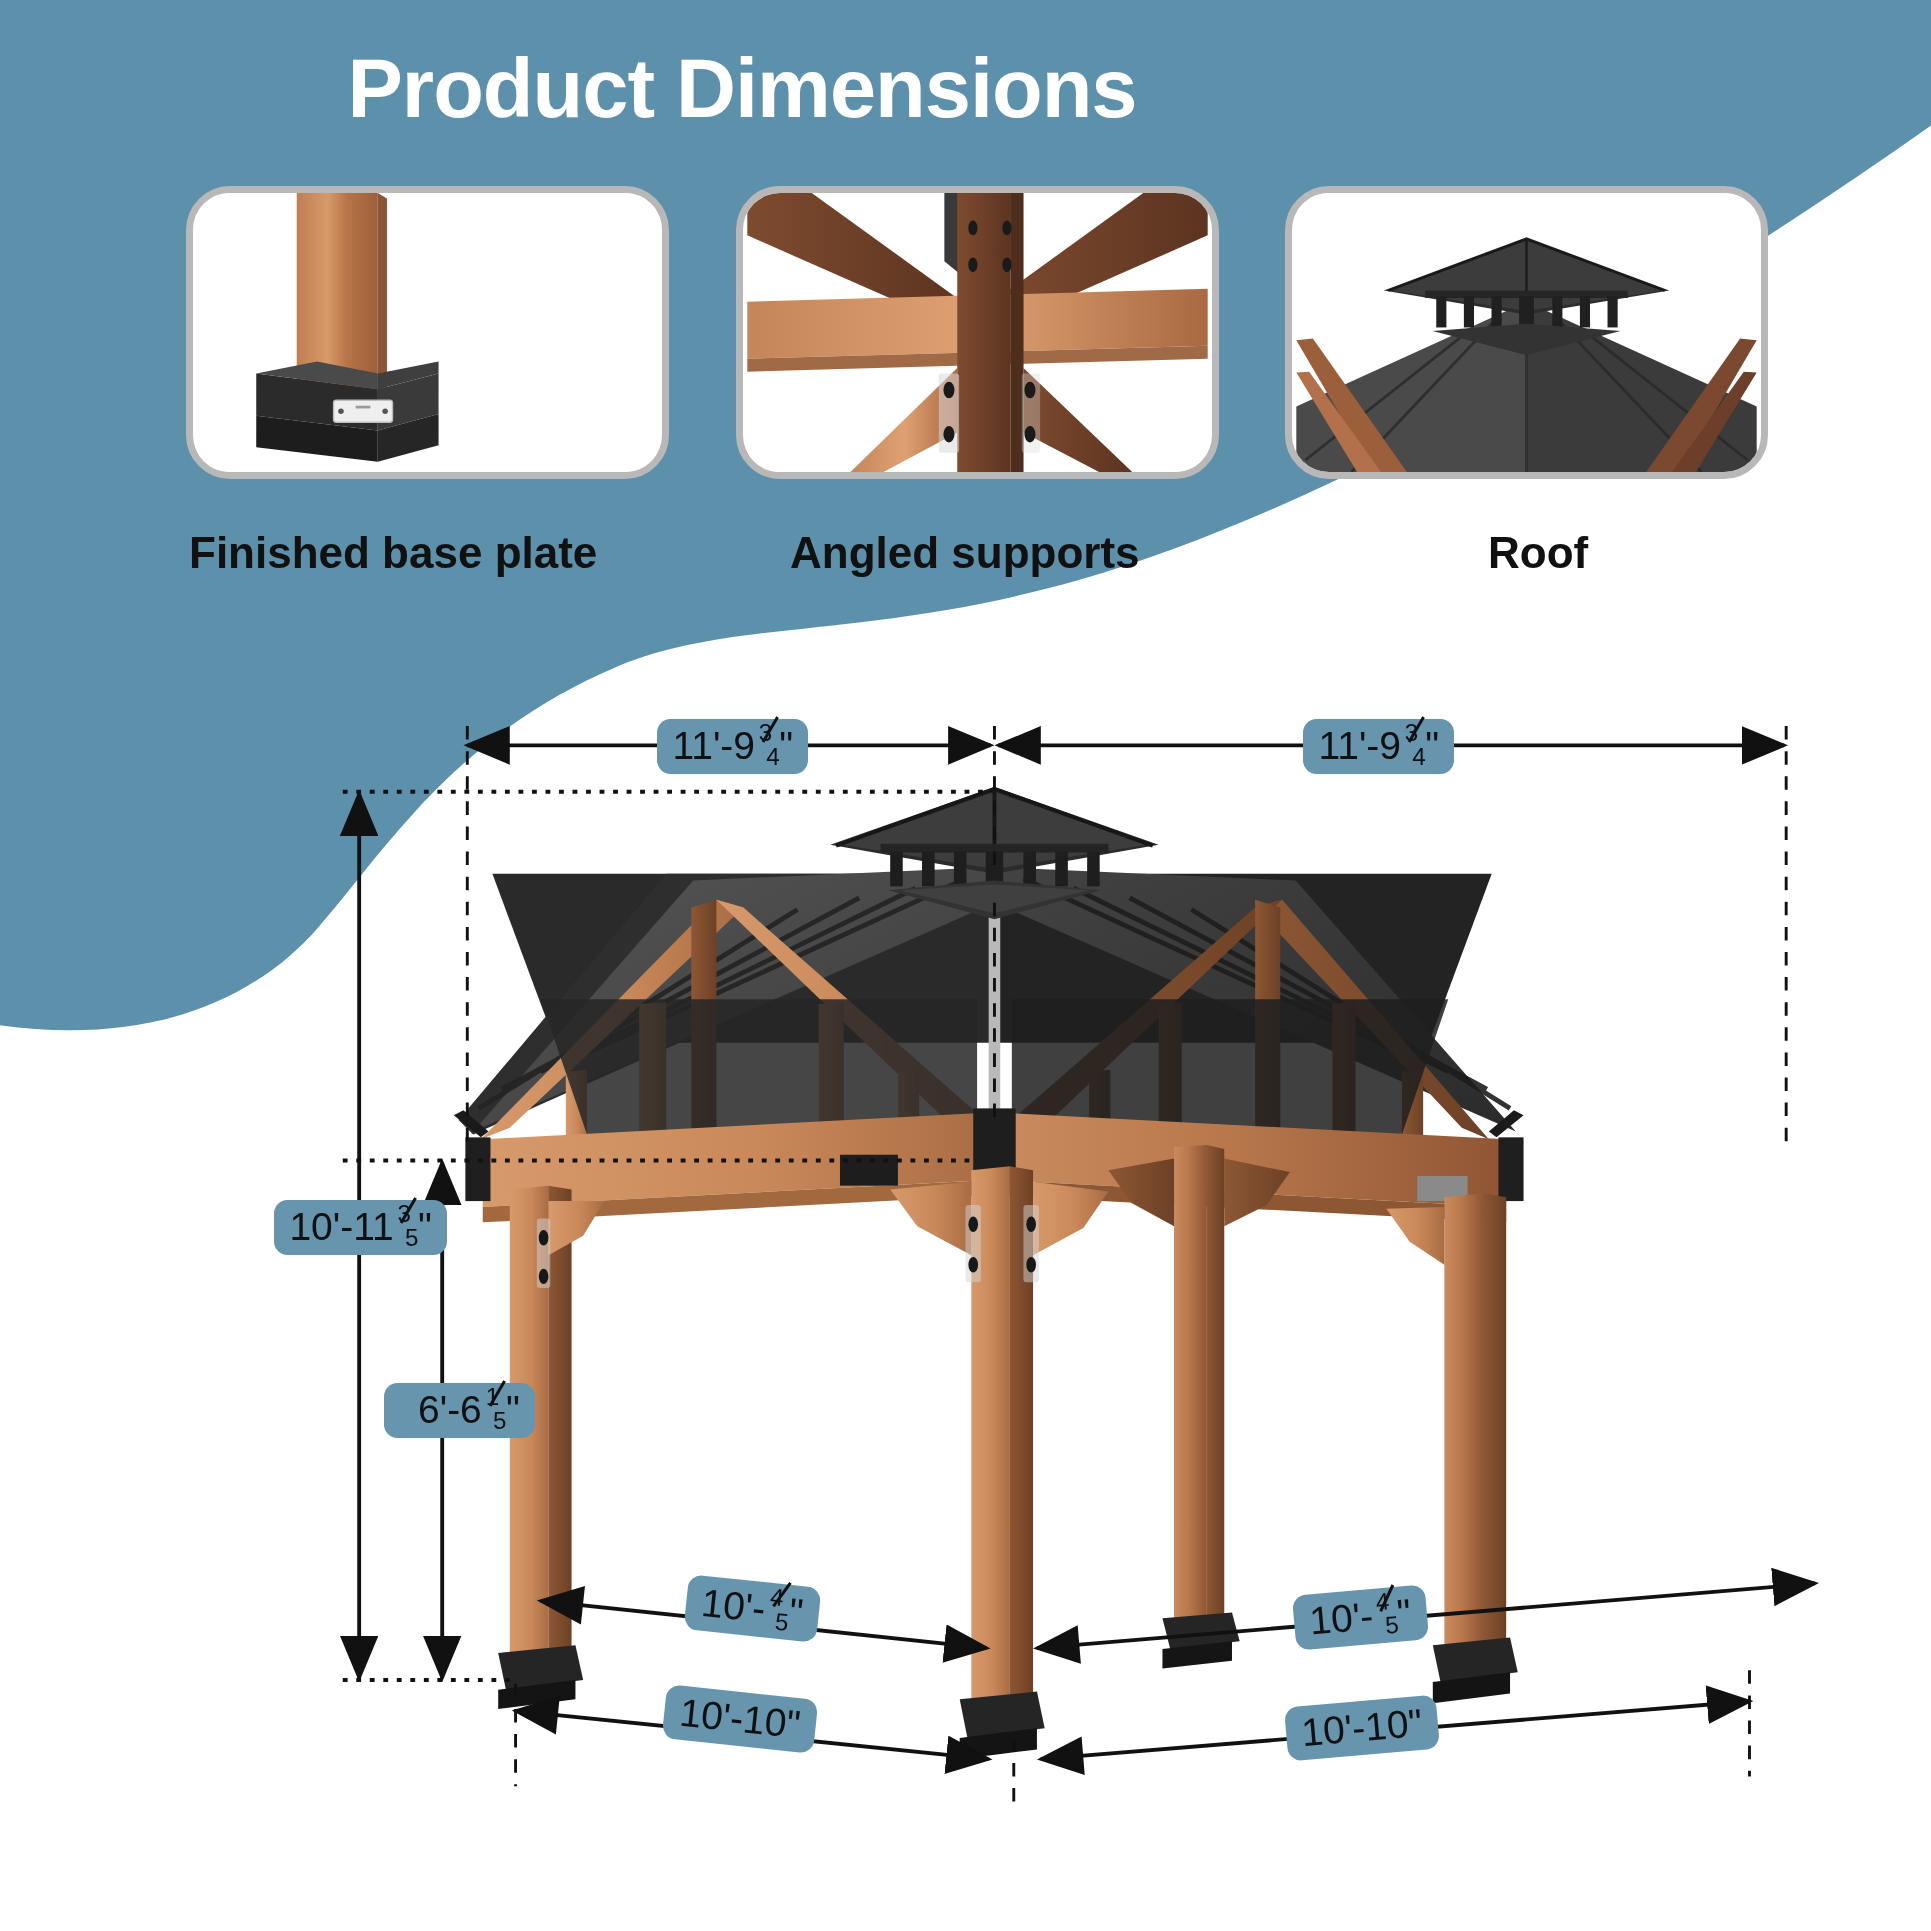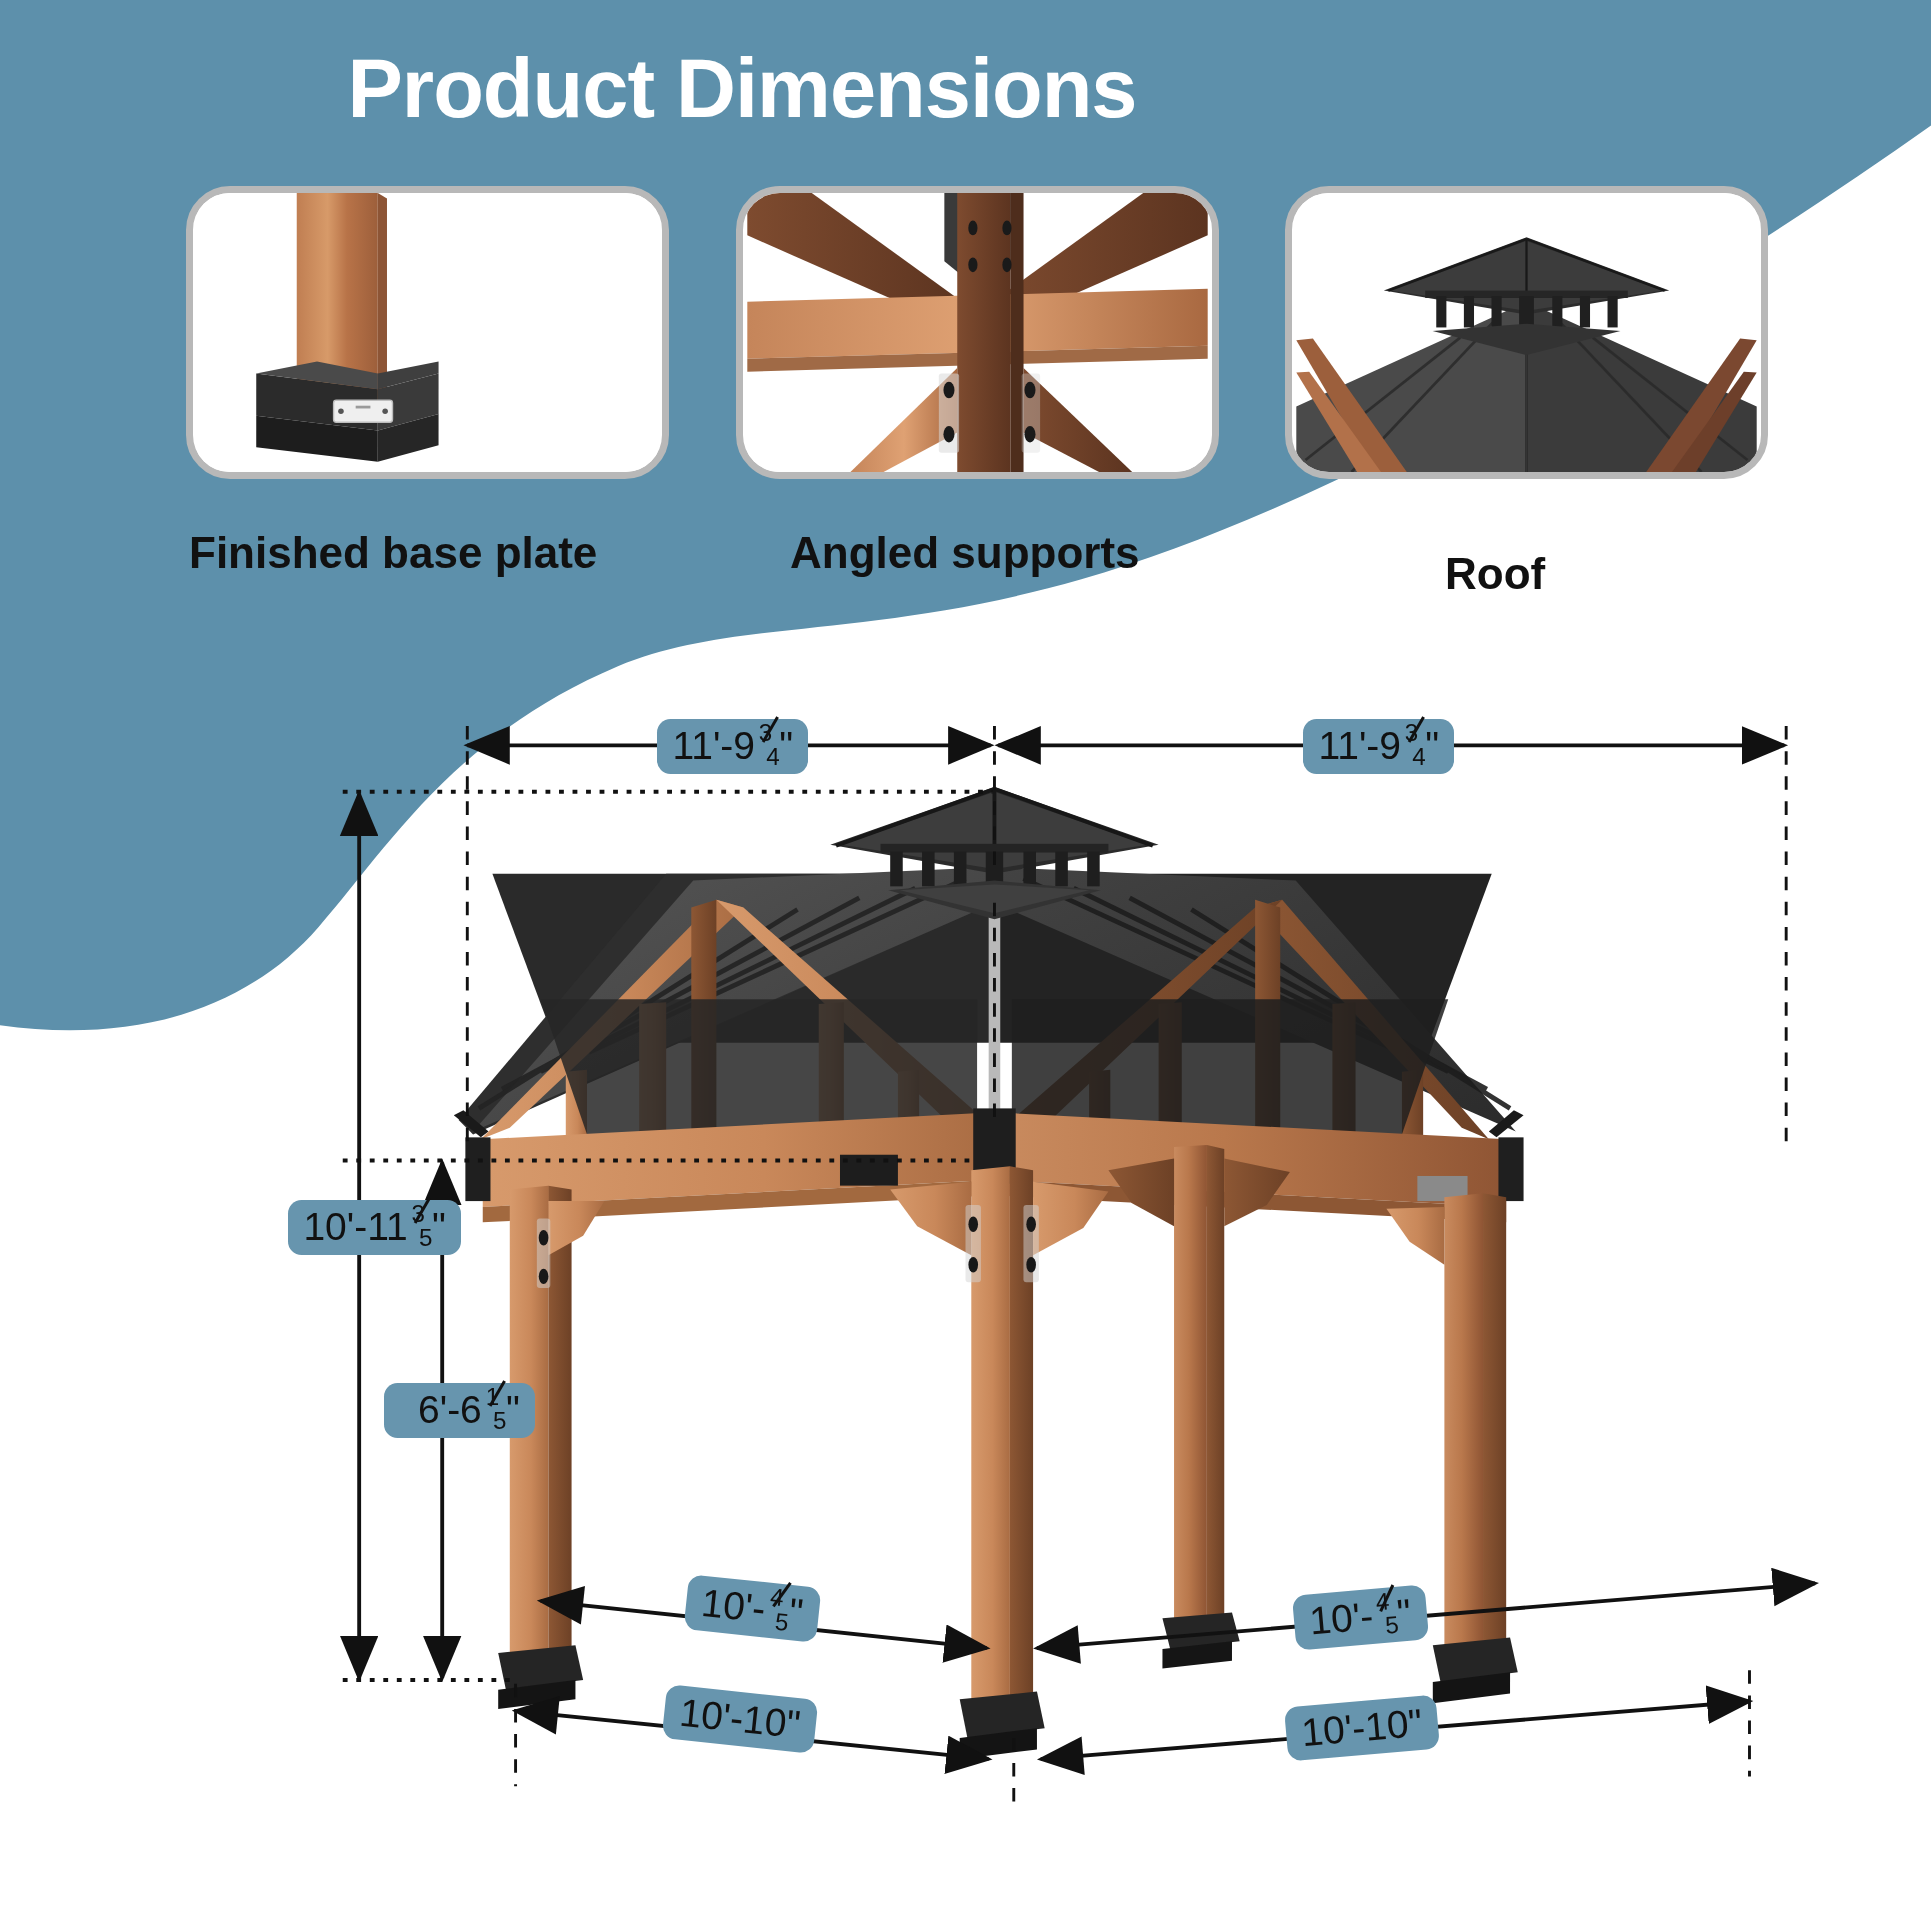--- a/index.html
+++ b/index.html
@@ -189,21 +189,21 @@
         <rect x="278" y="112" width="11" height="34"></rect>
         <rect x="308" y="112" width="11" height="34"></rect>
         <rect x="338" y="112" width="11" height="34"></rect>
       </g>
       <polygon points="250,142 352,150 250,176 148,150" fill="#333333"></polygon>
     </svg>
   </div>
 
   <div class="caption" style="left:790px;top:528px;">Angled supports</div>
   <div class="caption" style="left:189px;top:528px;">Finished base plate</div>
-  <div class="caption" style="left:1445px;top:528px;margin-top:21px;">Roof</div>
+  <div class="caption" style="left:1488px;top:528px;">Roof</div>
 
   <svg class="diagram" viewBox="0 0 2000 2000">
     <defs>
       <linearGradient id="gwoodL" x1="0" y1="0" x2="1" y2="0">
         <stop offset="0%" stop-color="#c98b5f"></stop>
         <stop offset="45%" stop-color="#b9784c"></stop>
         <stop offset="100%" stop-color="#8f5534"></stop>
       </linearGradient>
       <linearGradient id="gwoodF" x1="0" y1="0" x2="1" y2="0">
         <stop offset="0%" stop-color="#d79a6c"></stop>
@@ -399,21 +399,21 @@
   </svg>
 
   <div class="dimlabel" style="left:657px;top:719px;">
     <span>11'-9</span><span class="frac"><span class="n">3</span><span class="bar"></span><span class="d">4</span></span><span>"</span>
   </div>
 
   <div class="dimlabel" style="left:1303px;top:719px;">
     <span>11'-9</span><span class="frac"><span class="n">3</span><span class="bar"></span><span class="d">4</span></span><span>"</span>
   </div>
 
-  <div class="dimlabel" style="left:288px;top:1200px;">
+  <div class="dimlabel" style="left:274px;top:1200px;">
     <span>10'-11</span><span class="frac"><span class="n">3</span><span class="bar"></span><span class="d">5</span></span><span>"</span>
   </div>
 
   <div class="dimlabel" style="left:384px;top:1383px;padding-left:34px;">
     <span>6'-6</span><span class="frac"><span class="n">1</span><span class="bar"></span><span class="d">5</span></span><span>"</span>
   </div>
 
   <div class="dimlabel" style="left:686px;top:1581px;transform:rotate(6deg);">
     <span>10'-</span><span class="frac"><span class="n">4</span><span class="bar"></span><span class="d">5</span></span><span>"</span>
   </div>

